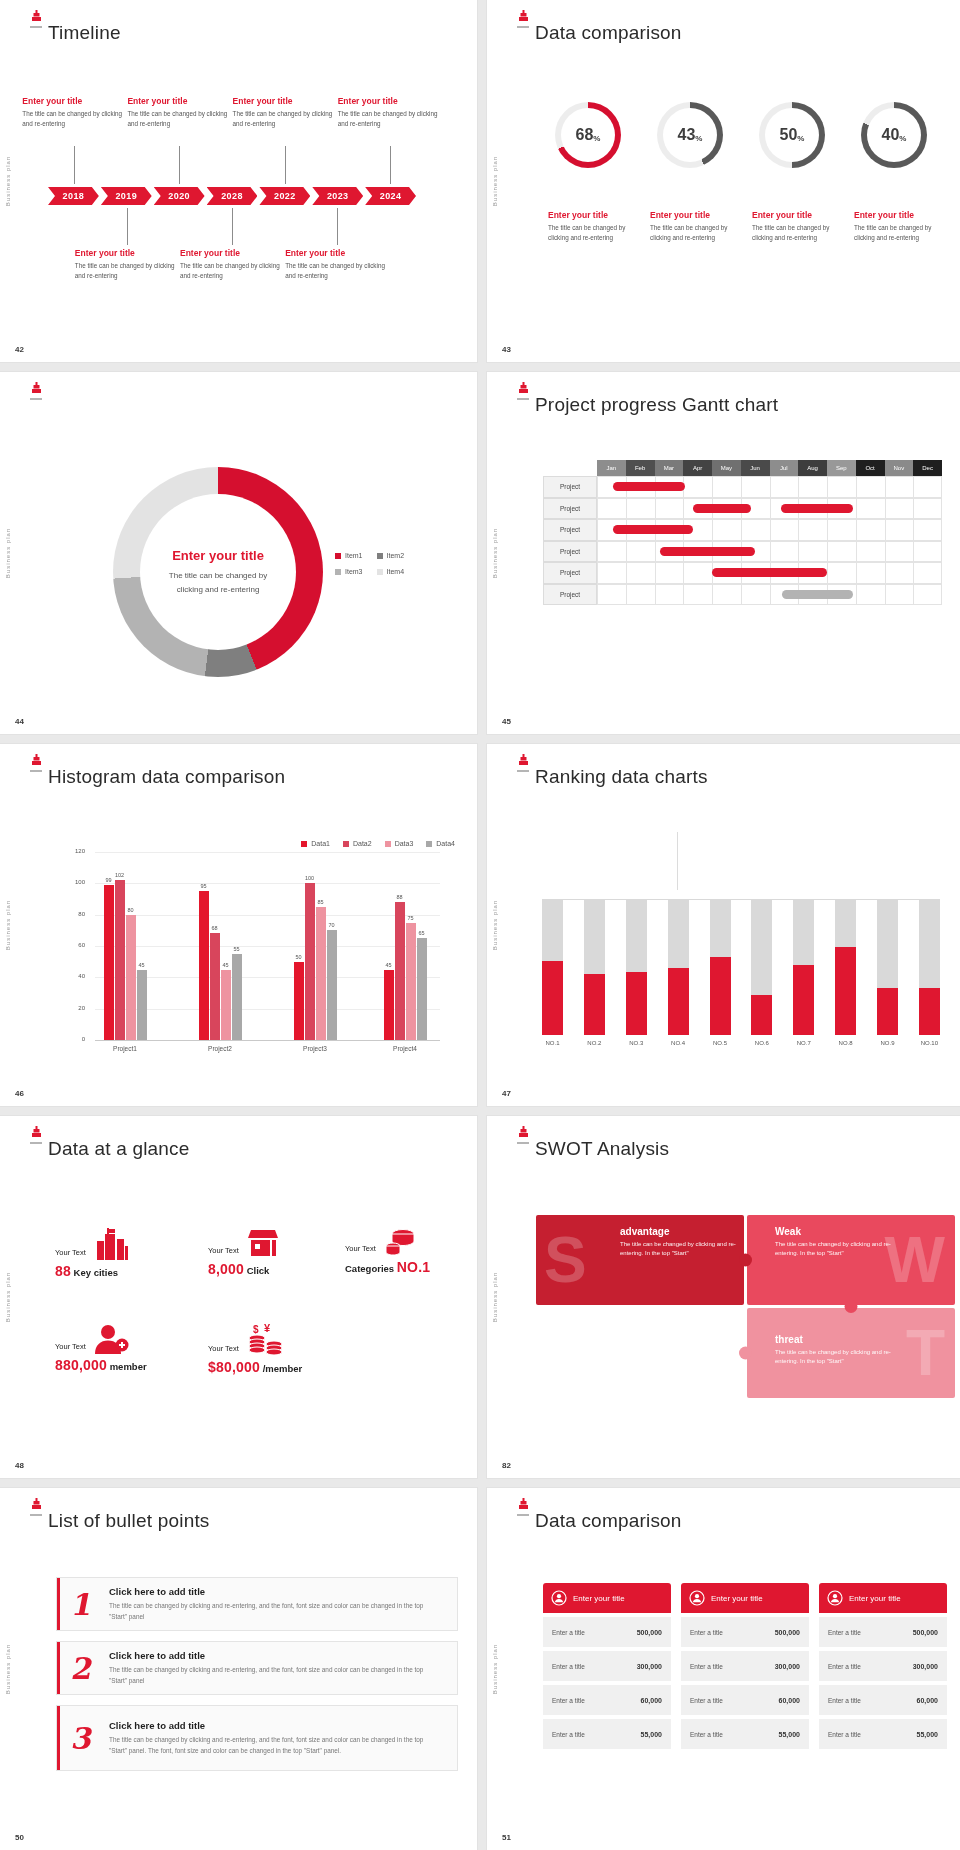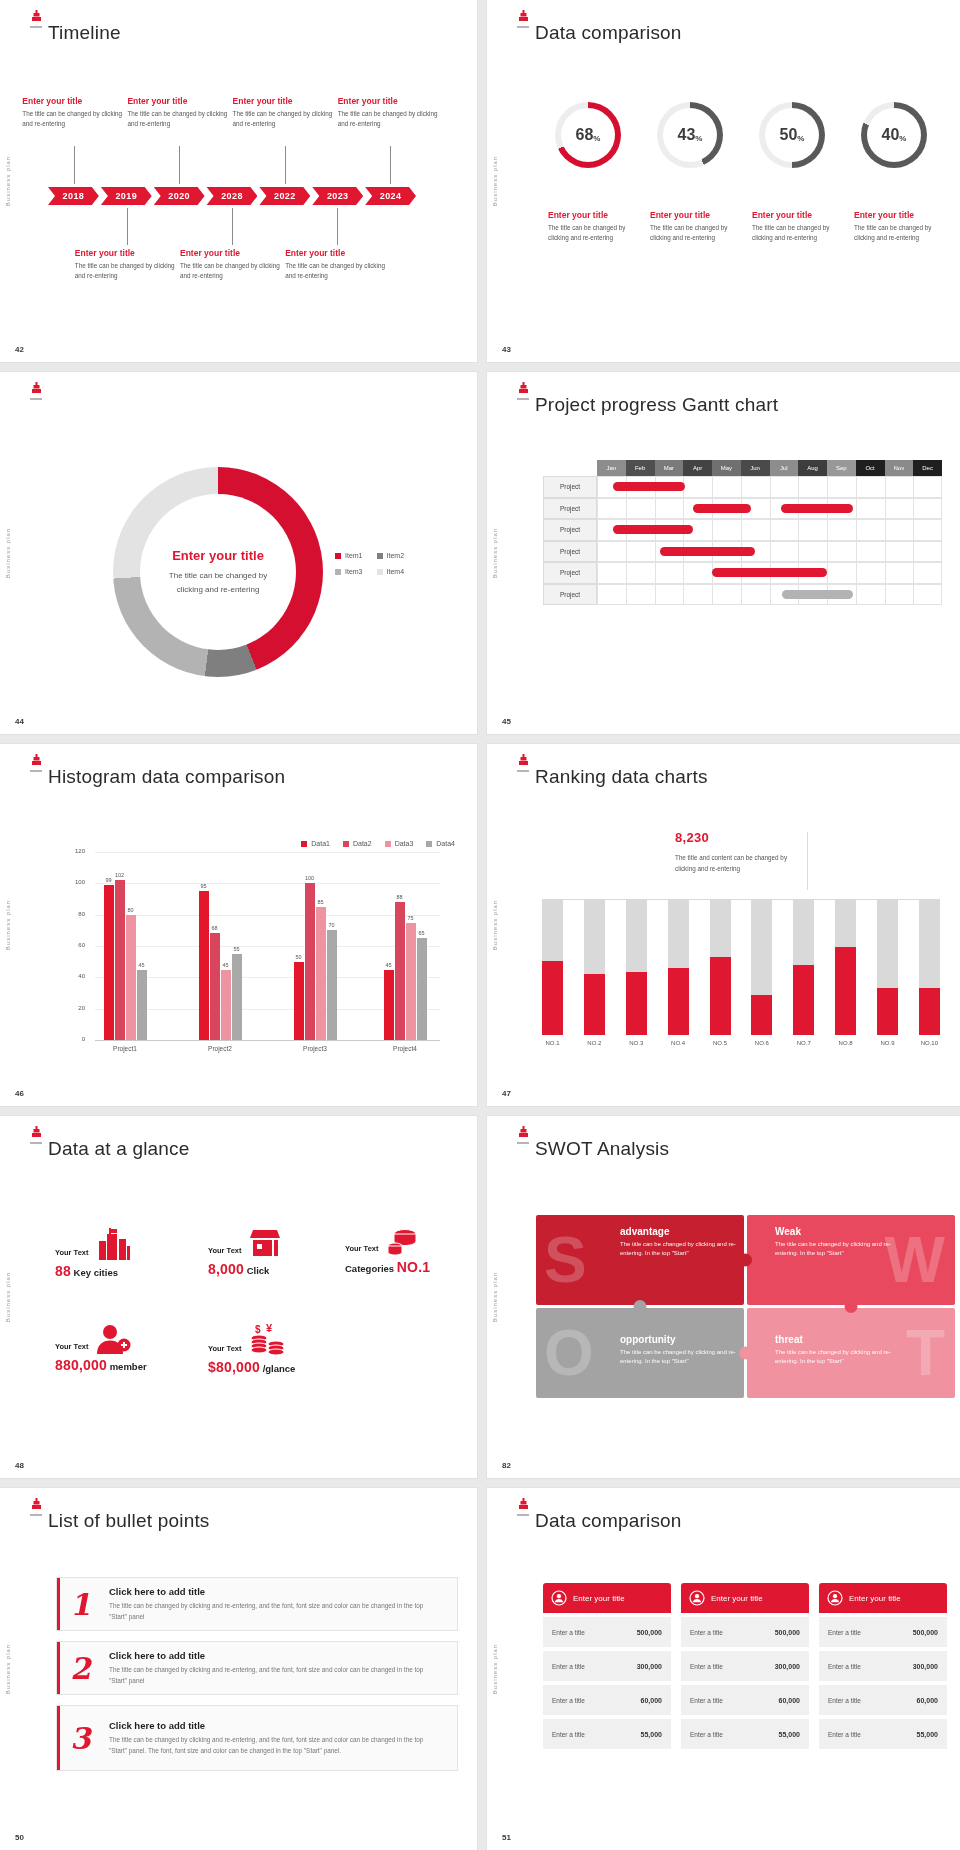--- a/index.html
+++ b/index.html
@@ -65,21 +65,21 @@
   .rk-desc{margin-top:8px;font-size:6.3px;color:var(--gray);line-height:1.7;width:118px;}
   .rk-div{width:1px;background:#dcdcdc;height:58px;margin:2px 14px 0 2px;}
   .rk-chart{position:absolute;left:55px;top:155px;width:398px;border-top:1px solid #d9d9d9;display:flex;justify-content:space-between;}
   .rk-col{width:21px;}
   .rk-track{position:relative;height:135px;background:#d9d9d9;}
   .rk-fill{position:absolute;left:0;right:0;bottom:0;background:var(--red);}
   .rk-cat{margin-top:5px;font-size:6px;color:var(--gray);text-align:center;white-space:nowrap;}
   
   .stat-block{position:absolute;}
   .stat-top{display:flex;align-items:flex-end;gap:8px;}
-  .stat-prefix{font-size:7.5px;font-weight:700;color:#222;padding-bottom:3px;}
+  .stat-prefix{font-size:7.5px;font-weight:400;color:#222;padding-bottom:3px;}
   .stat-icon svg{display:block;}
   .stat-line{margin-top:2px;}
   .stat-value{font-size:14px;font-weight:700;color:var(--red);letter-spacing:.2px;}
   .stat-label{font-size:9.5px;font-weight:700;color:#222;}
   
   .swot-piece{position:absolute;border-radius:2px;}
   .swot-letter{position:absolute;top:50%;transform:translateY(-50%);font-size:64px;font-weight:700;color:rgba(255,255,255,.22);}
   .swot-letter.l{left:8px;} .swot-letter.r{right:10px;}
   .swot-text{position:absolute;top:11px;}
   .swot-text.tr{left:84px;width:118px;} .swot-text.tl{left:28px;width:128px;}
@@ -422,24 +422,20 @@
             <g fill="#df1730">
               <rect x="4.5" y="0" width="2" height="3"></rect>
               <rect x="2.5" y="3" width="6" height="3.5"></rect>
               <rect x="1" y="7" width="9" height="4"></rect>
             </g>
           </svg></span><span class="logo-sub"></span></span>
     <span class="vlabel">Business plan</span>
     <h2 class="slide-title">Ranking data charts</h2>
     <div class="content">
         <div class="rk-stats">
-          <div class="rk-stat">
-            <div class="rk-val red">8,230</div>
-            <div class="rk-desc">The title and content can be changed by clicking and re-entering</div>
-          </div>
           <div class="rk-div"></div>
         </div>
         <div class="rk-chart">
           <div class="rk-col">
             <div class="rk-track">
               <div class="rk-fill" style="height: 55%;"></div>
             </div>
             <div class="rk-cat">NO.1</div>
           </div>
           <div class="rk-col">
@@ -593,21 +589,21 @@
                     <ellipse cx="10" cy="22" rx="8" ry="3"></ellipse>
                     <ellipse cx="10" cy="26" rx="8" ry="3"></ellipse>
                     <ellipse cx="27" cy="20" rx="8" ry="3"></ellipse>
                     <ellipse cx="27" cy="24" rx="8" ry="3"></ellipse>
                     <ellipse cx="27" cy="28" rx="8" ry="3"></ellipse>
                   </g>
                 </g>
               </svg>
             </span>
           </div>
-          <div class="stat-line"><span class="stat-value">$80,000</span><span class="stat-label"> /glance</span></div>
+          <div class="stat-line"><span class="stat-value">$80,000</span><span class="stat-label"> /member</span></div>
         </div>
       </div>
     <span class="pageno">48</span>
   </section>
 
   <section class="slide">
     <span class="logo"><span class="logo-mark"><svg width="11" height="11" viewBox="0 0 11 11">
             <g fill="#df1730">
               <rect x="4.5" y="0" width="2" height="3"></rect>
               <rect x="2.5" y="3" width="6" height="3.5"></rect>
@@ -625,28 +621,20 @@
           </div>
           <div class="knob knob0" style="background: rgb(197, 31, 48);"></div>
         </div>
         <div class="swot-piece" style="left: 260px; top: 99px; width: 208px; height: 90px; background: rgb(233, 73, 94);">
           <div class="swot-letter r">W</div>
           <div class="swot-text tl">
             <div class="swot-word">Weak</div>
             <div class="swot-desc">The title can be changed by clicking and re-entering. In the top "Start"</div>
           </div>
           <div class="knob knob1" style="background: rgb(233, 73, 94);"></div>
-        </div>
-        <div class="swot-piece" style="left: 49px; top: 192px; width: 208px; height: 90px; background: rgb(163, 163, 163);">
-          <div class="swot-letter l">O</div>
-          <div class="swot-text tr" style="top: 26px;">
-            <div class="swot-word">opportunity</div>
-            <div class="swot-desc">The title can be changed by clicking and re-entering. In the top "Start"</div>
-          </div>
-          <div class="knob knob2" style="background: rgb(163, 163, 163);"></div>
         </div>
         <div class="swot-piece" style="left: 260px; top: 192px; width: 208px; height: 90px; background: rgb(240, 146, 159);">
           <div class="swot-letter r">T</div>
           <div class="swot-text tl" style="top: 26px;">
             <div class="swot-word">threat</div>
             <div class="swot-desc">The title can be changed by clicking and re-entering. In the top "Start"</div>
           </div>
           <div class="knob knob3" style="background: rgb(240, 146, 159);"></div>
         </div>
       </div>

